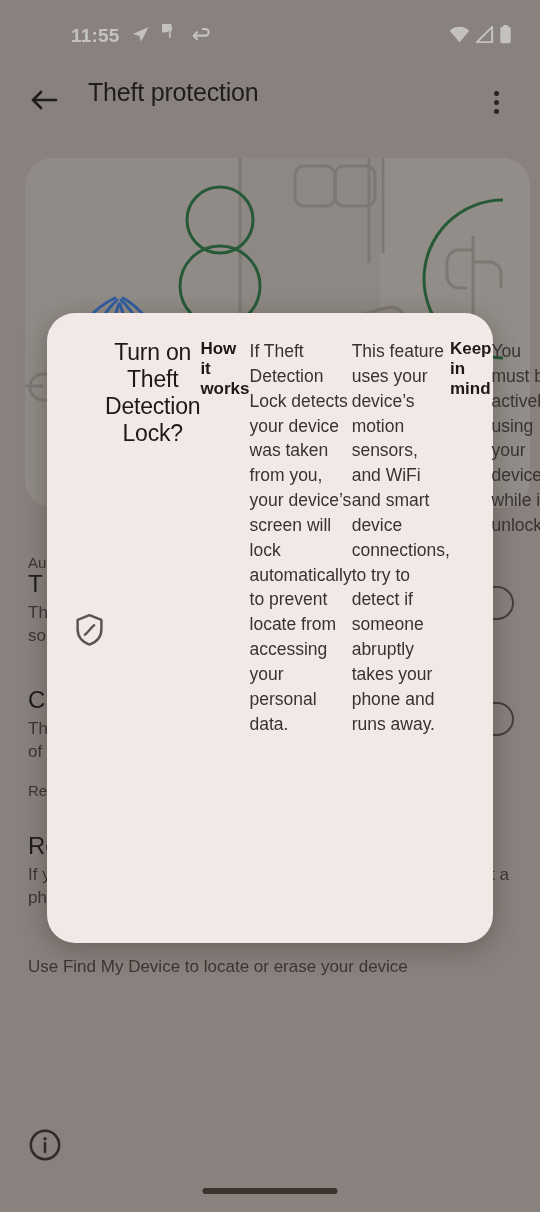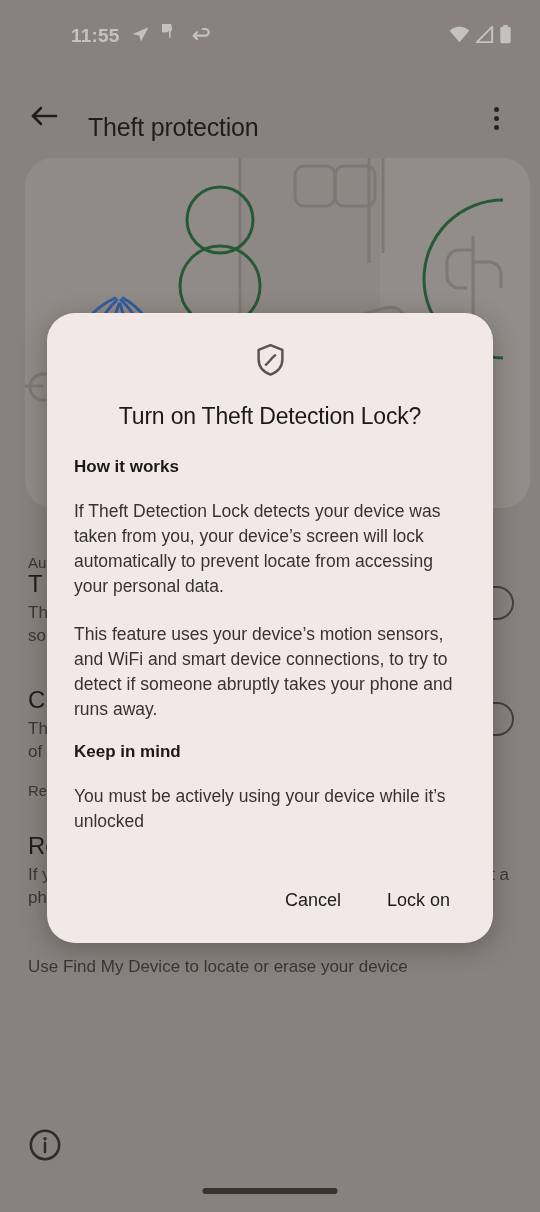--- a/index.html
+++ b/index.html
@@ -56,21 +56,21 @@
     gap: 5px;
   }
   .sicon { display: block; }
 
   
   #app-bar {
     position: absolute;
     top: 78px; left: 0; right: 2px;
     height: 64px;
     display: flex;
-    align-items: flex-end;
+    align-items: flex-start;
     padding: 0 20px;
   }
   #back-button {
     width: 48px; height: 48px;
     display: flex; align-items: center; justify-content: center;
     border-radius: 50%;
   }
   #app-title {
     font-size: 25px;
     color: #141414;
@@ -160,21 +160,21 @@
   
   #dialog {
     position: absolute;
     left: 47px; top: 313px;
     width: 446px; height: 630px;
     background: #f2e9e7;
     border-radius: 28px;
     box-shadow: 0 6px 26px rgba(30, 24, 20, 0.30);
     padding: 26px 27px 0 27px;
     display: flex;
-    flex-direction: column;
+    flex-direction: row;
   }
   #dialog-icon {
     align-self: center;
     margin-top: 4px;
     margin-bottom: 22px;
   }
   #dialog-title {
     text-align: center;
     font-size: 23px;
     color: #1c1917;

